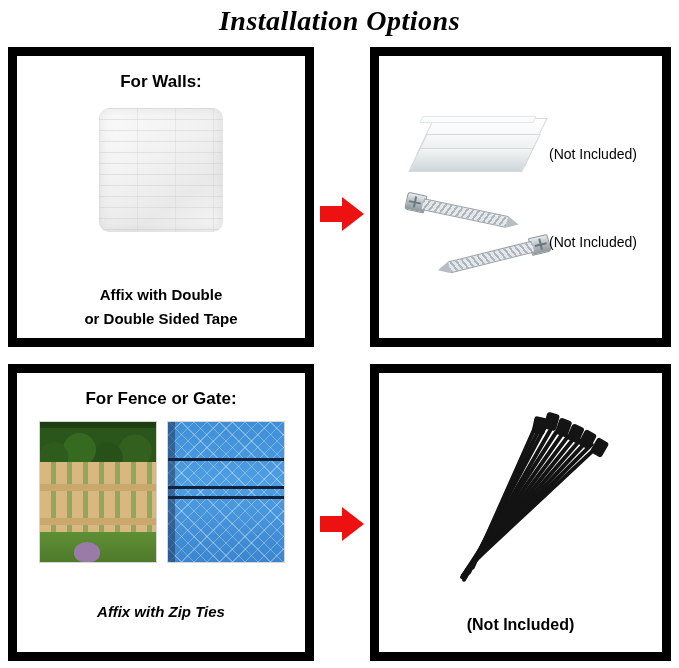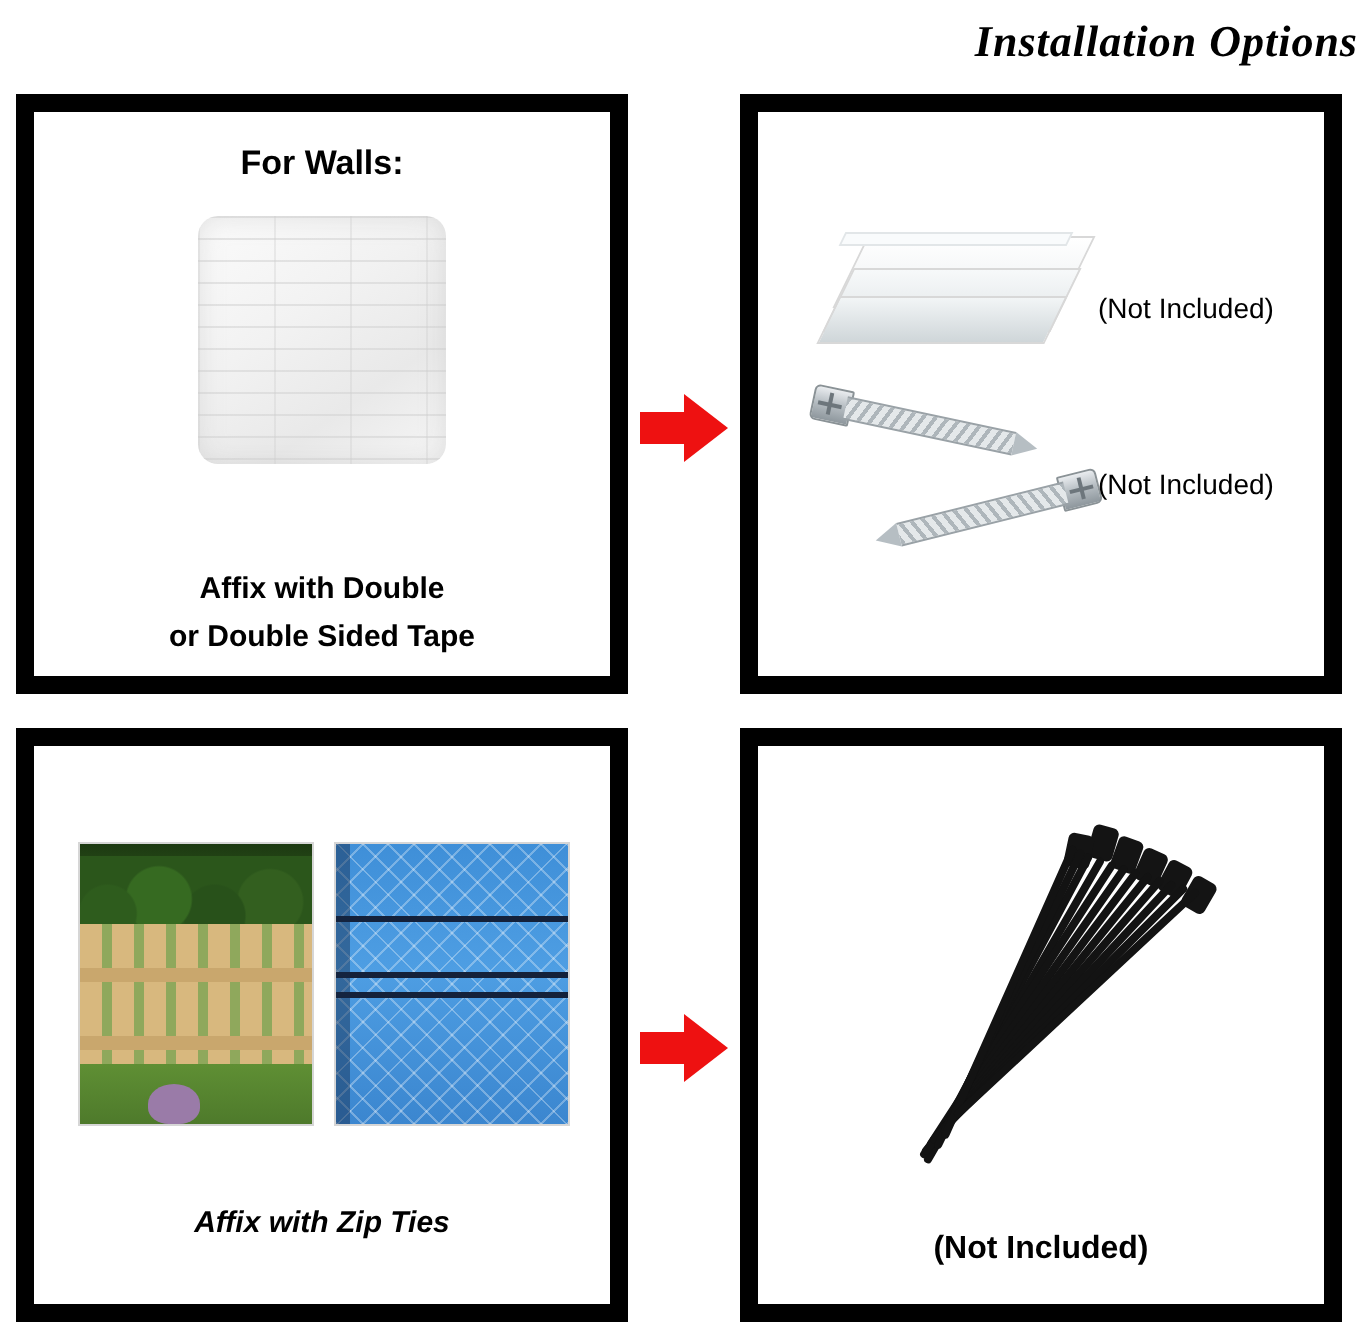--- a/index.html
+++ b/index.html
@@ -10,25 +10,25 @@
   body {
     width: 679px;
     height: 668px;
     font-family: "Liberation Sans", sans-serif;
     color: #000000;
     overflow: hidden;
     position: relative;
   }
 
   #page-title {
-    text-align: right;
+    text-align: center;
     font-family: "Liberation Serif", serif;
     font-weight: bold;
     font-style: italic;
-    font-size: 22px;
+    font-size: 28px;
     letter-spacing: 0.5px;
     margin: 4px 0 6px 0;
     line-height: 34px;
   }
 
   .grid {
     position: absolute;
     left: 0;
     top: 42px;
     width: 622px;
@@ -354,20 +354,21 @@
     </div>
     <div class="screw screw-b">
       <div class="head"></div>
       <div class="shank"></div>
       <div class="tip"></div>
     </div>
     <div class="not-included ni-2">(Not Included)</div>
   </div>
 
   <div class="panel p-bl">
+    <div class="panel-heading">For Fence or Gate:</div>
 
     <div class="photo photo-fence">
       <div class="sky"></div>
       <div class="hedge"></div>
       <div class="pickets"></div>
       <div class="rail rail1"></div>
       <div class="rail rail2"></div>
       <div class="grass"></div>
       <div class="blob"></div>
     </div>

